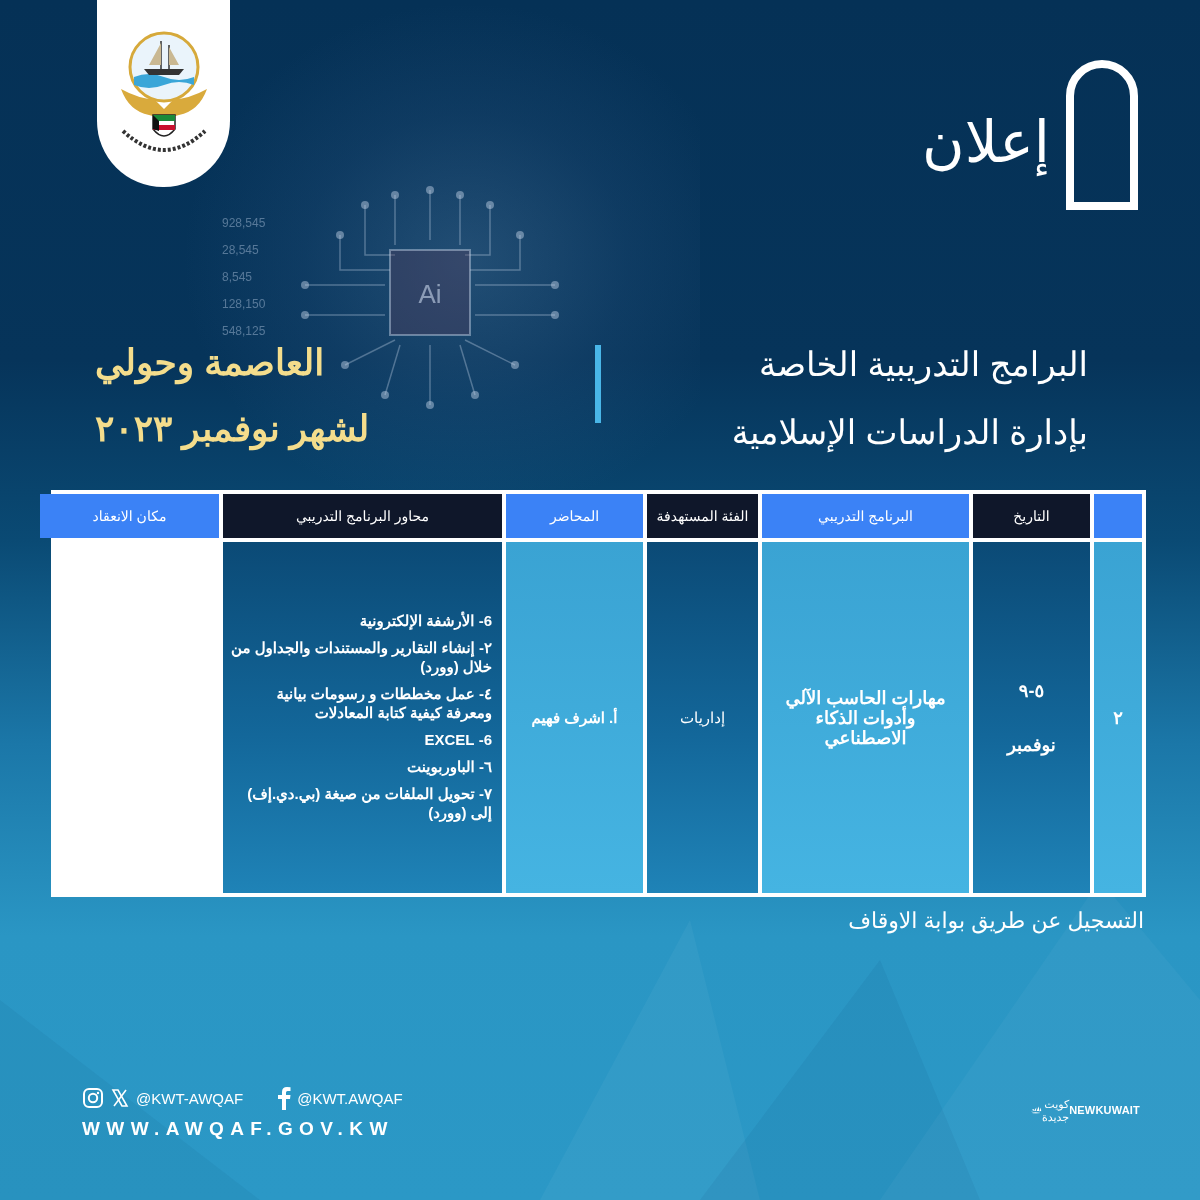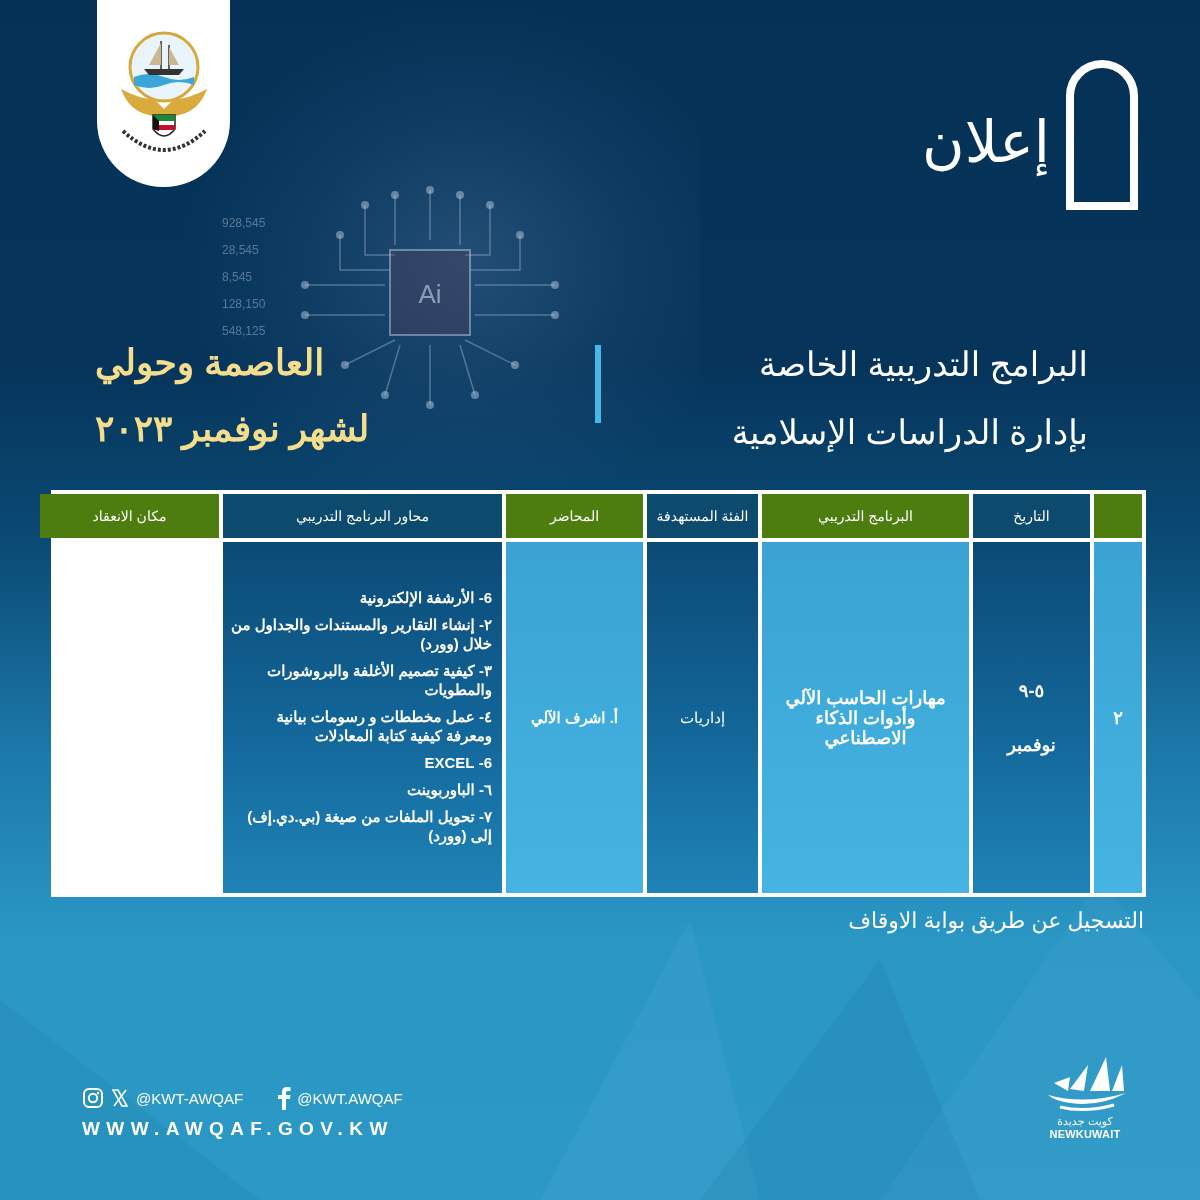--- a/index.html
+++ b/index.html
@@ -53,43 +53,43 @@
     position: absolute; left: 51px; top: 490px; width: 1095px; height: 407px;
     border: 4px solid #fff; background: #fff;
     display: grid; direction: rtl;
     grid-template-columns: 48px 117px 207px 111px 137px 279px 179px;
     grid-template-rows: 44px 1fr; gap: 4px;
   }
   .cell { display: flex; align-items: center; justify-content: center; text-align: center; font-family: "Liberation Sans", sans-serif; color: #fff; direction: rtl; }
   .light { background: linear-gradient(180deg, #3aa3d3 0%, #45b4e2 100%); }
   .dark { background: linear-gradient(180deg, #0b4a76 0%, #13679a 55%, #1f83b7 100%); }
   .hdr { font-size: 14px; line-height: 15px; }
-  .hdr.light { background: #4d7c0f; }
-  .hdr.dark { background: #0c4a6e; }
+  .hdr.light { background: #3b82f6; }
+  .hdr.dark { background: #0f172a; }
   .num { font-size: 18px; font-weight: bold; }
   .date { font-size: 18px; font-weight: bold; flex-direction: column; line-height: 26px; gap: 28px; }
   .program { font-size: 18px; font-weight: bold; line-height: 20px; padding: 7px 18px; }
   .target { font-size: 15px; }
   .instr { font-size: 15px; font-weight: bold; }
   .topics { flex-direction: column; align-items: flex-start; justify-content: center; padding: 0 10px 0 6px; text-align: right; }
   .topics ol { list-style: none; }
   .topics li { font-size: 15px; font-weight: bold; line-height: 19px; margin: 5px 0 8px; }
   .venue { font-size: 13px; font-weight: bold; flex-direction: column; line-height: 14px; }
   .venue .v2 { margin-top: 14px; }
   
   .registration {
     position: absolute; right: 56px; top: 908px; direction: rtl;
     font-family: "Liberation Sans", sans-serif; font-size: 22px; color: #fff; margin-left: 44px;
   }
   
   .social { position: absolute; left: 82px; top: 1086px; display: flex; align-items: center; gap: 6px; font-family: "Liberation Sans", sans-serif; font-size: 15px; color: #fff; }
   .social svg { display: block; }
   .gap { width: 22px; }
   .website { position: absolute; left: 82px; top: 1118px; font-family: "Liberation Sans", sans-serif; font-size: 19px; letter-spacing: 6.4px; color: #fff; font-weight: bold; }
-  .newkuwait { position: absolute; left: 1030px; top: 1055px; width: 110px; height: 110px; display: flex; flex-direction: column; align-items: center; }
+  .newkuwait { position: absolute; left: 1030px; top: 1055px; width: 110px; height: 110px; display: flex; flex-direction: row; align-items: center; }
   .nk-ar { font-family: "DejaVu Serif", serif; font-size: 11px; color: #fff; margin-top: 2px; direction: rtl; }
   .nk-en { font-family: "Liberation Sans", sans-serif; font-size: 11px; font-weight: bold; color: #fff; letter-spacing: 0.2px; }
 </style>
 </head>
 <body>
 
 <div class="bg-glow"></div>
 
 <svg class="bg-facets" viewBox="0 0 1200 320">
   <polygon points="540,320 690,40 760,320" fill="rgba(255,255,255,0.04)"></polygon>
@@ -186,26 +186,25 @@
   <div class="cell hdr dark">محاور البرنامج التدريبي</div>
   <div class="cell hdr light">مكان الانعقاد</div>
 
   <div class="cell light num">٢</div>
   <div class="cell dark date">
     <span>٥-٩</span>
     <span>نوفمبر</span>
   </div>
   <div class="cell light program">مهارات الحاسب الآلي وأدوات الذكاء الاصطناعي</div>
   <div class="cell dark target">إداريات</div>
-  <div class="cell light instr">أ. اشرف الآلي</div>
+  <div class="cell light instr">أ. اشرف فهيم</div>
   <div class="cell dark topics">
     <ol>
       <li>6- الأرشفة الإلكترونية</li>
       <li>٢- إنشاء التقارير والمستندات والجداول من خلال (وورد)</li>
-      <li>٣- كيفية تصميم الأغلفة والبروشورات والمطويات</li>
       <li>٤- عمل مخططات و رسومات بيانية ومعرفة كيفية كتابة المعادلات</li>
       <li>6- EXCEL</li>
       <li>٦- الباوربوينت</li>
       <li>٧- تحويل الملفات من صيغة (بي.دي.إف) إلى (وورد)</li>
     </ol>
   </div>
 </div>
 
 <div class="registration">التسجيل عن طريق بوابة الاوقاف</div>
 

